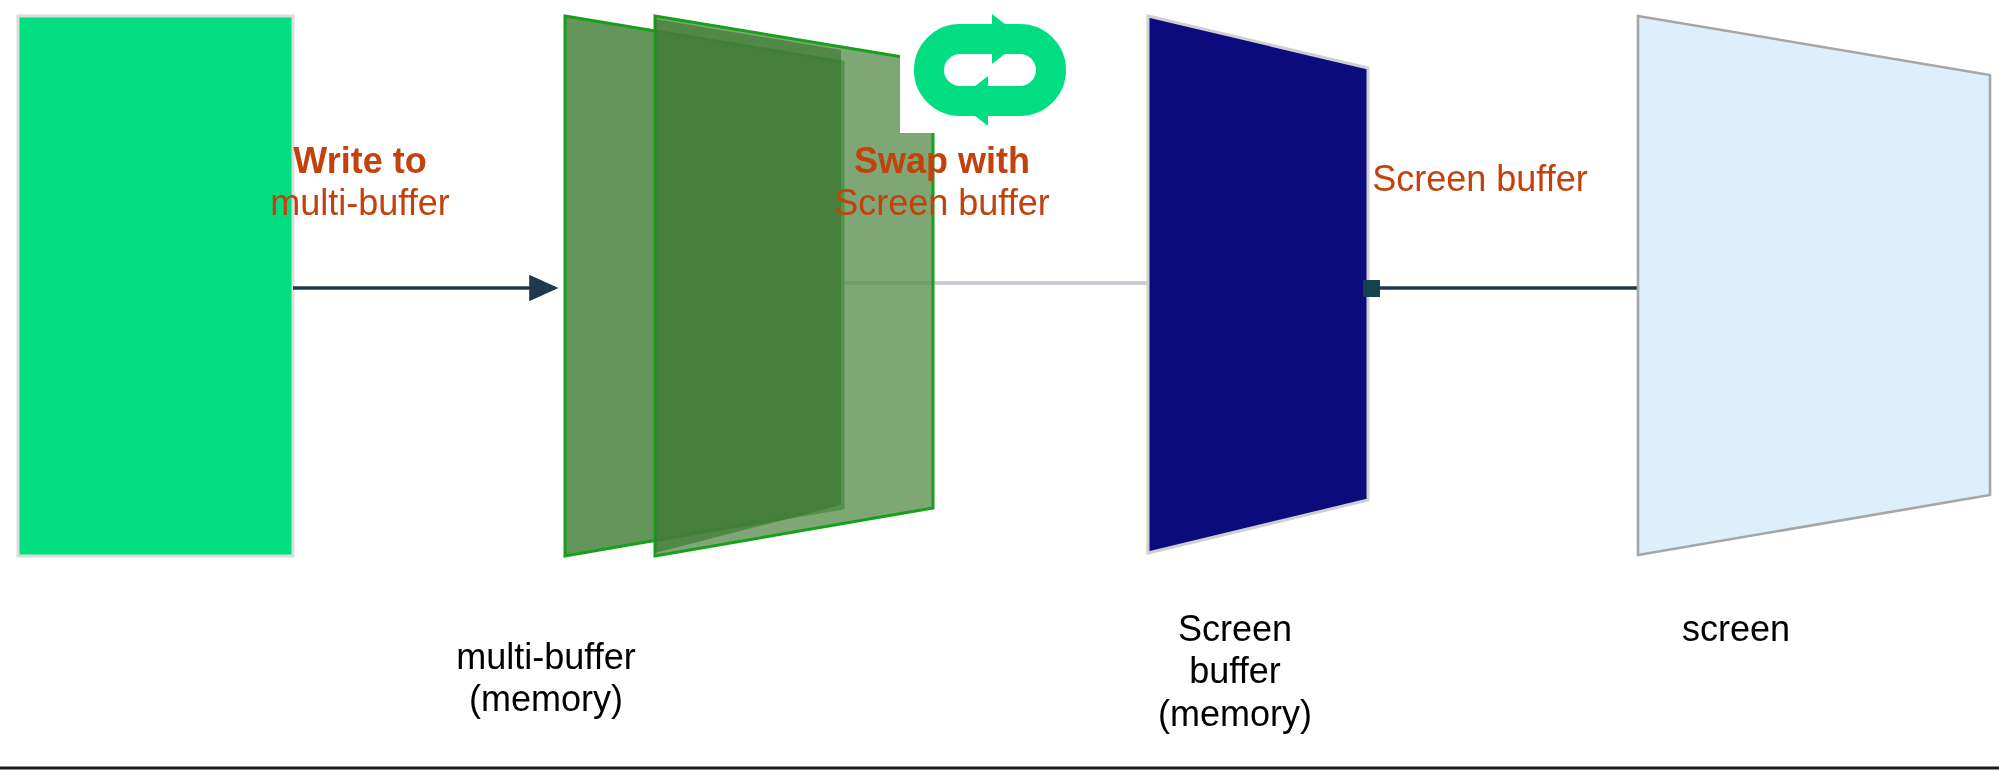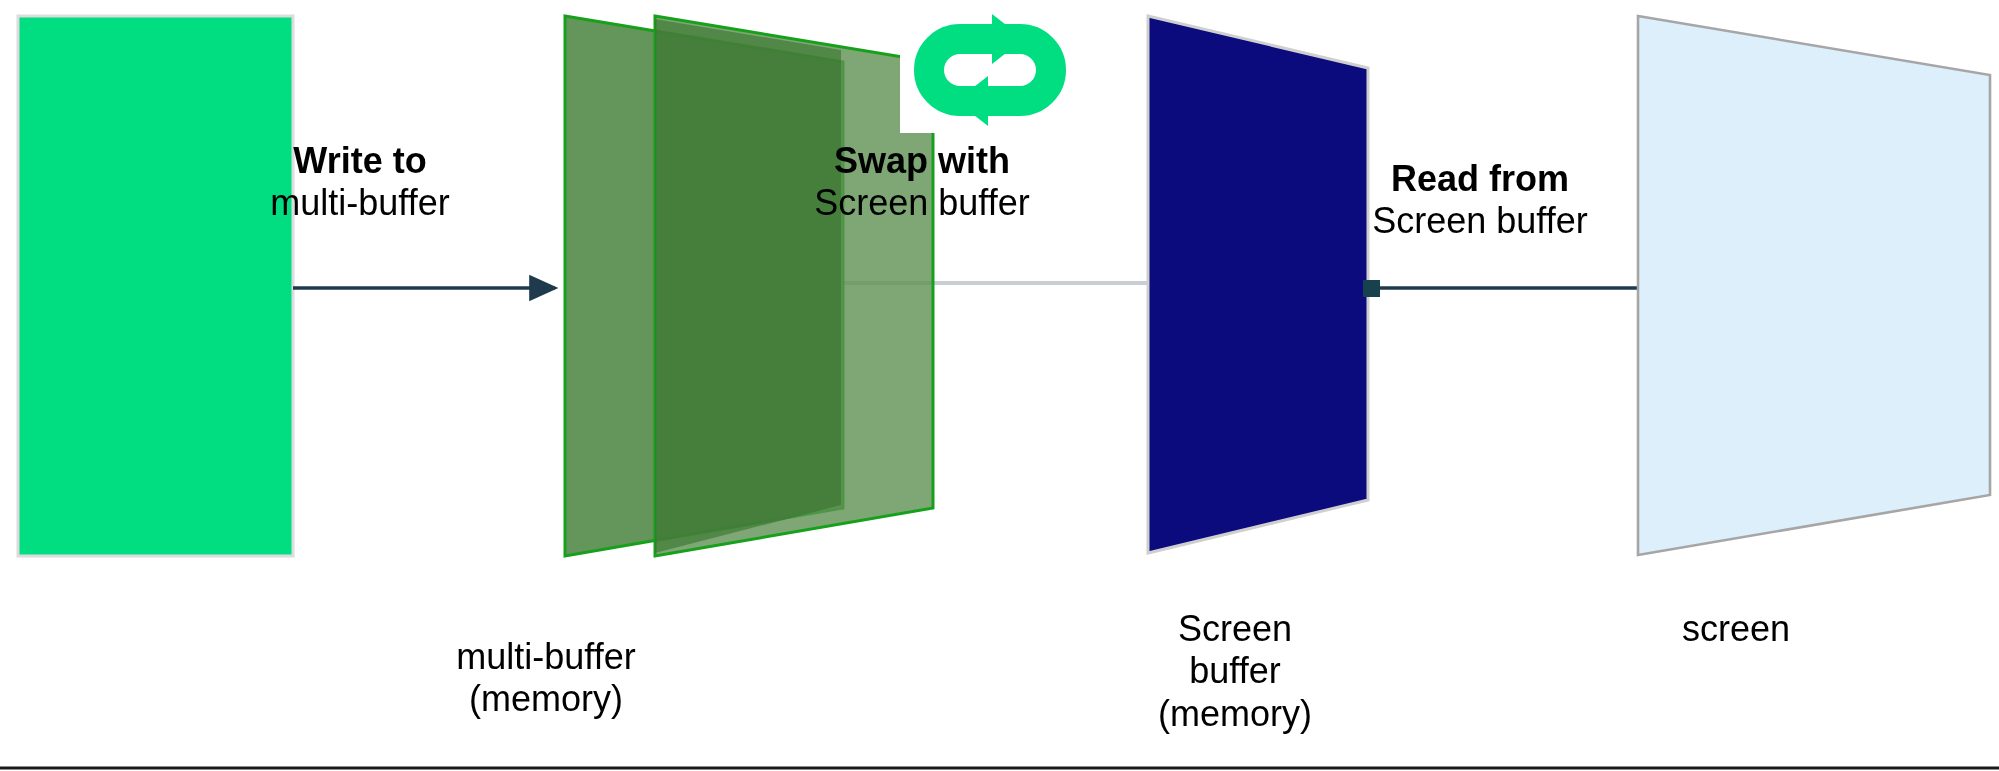--- a/index.html
+++ b/index.html
@@ -30,21 +30,21 @@
     position: absolute;
     text-align: center;
     color: #000000;
     line-height: 1.18;
     white-space: pre-line;
     pointer-events: none;
   }
   .edge-label {
     position: absolute;
     text-align: center;
-    color: #000000;
+    color: #c2410c;
     line-height: 1.16;
   }
   .edge-label .l1 {
     display: block;
     font-weight: bold;
     font-size: 36px;
   }
   .edge-label .l2 {
     display: block;
     font-weight: normal;
@@ -54,21 +54,21 @@
     font-size: 36px;
     font-weight: normal;
   }
   
   #label-app        { left: 18px;   top: 608px;  width: 212px; }
   #label-multibuf   { left: 430px;  top: 636px;  width: 232px; }
   #label-screenbuf  { left: 1120px; top: 608px;  width: 230px; }
   #label-screen     { left: 1630px; top: 608px;  width: 212px; }
 
   #edge-write       { left: 240px;  top: 140px;  width: 240px; }
-  #edge-swap        { left: 792px;  top: 140px;  width: 260px; }
+  #edge-swap        { left: 812px;  top: 140px;  width: 260px; }
   #edge-read        { left: 1350px; top: 158px;  width: 260px; }
 
   #swap-icon-wrap {
     position: absolute;
     left: 900px;
     top: 8px;
     width: 180px;
     height: 125px;
   }
   #swap-icon-wrap svg { display: block; width: 100%; height: 100%; }
@@ -157,21 +157,20 @@
     <span class="l1">Write to</span>
     <span class="l2">multi-buffer</span>
   </div>
 
   <div class="edge-label" id="edge-swap">
     <span class="l1">Swap with</span>
     <span class="l2">Screen buffer</span>
   </div>
 
   <div class="edge-label" id="edge-read">
-    <span class="l1">Read from</span>
     <span class="l2">Screen buffer</span>
   </div>
 
 
   <div class="lbl node-label" id="label-multibuf">multi-buffer
 (memory)</div>
 
   <div class="lbl node-label" id="label-screenbuf">Screen
 buffer
 (memory)</div>

